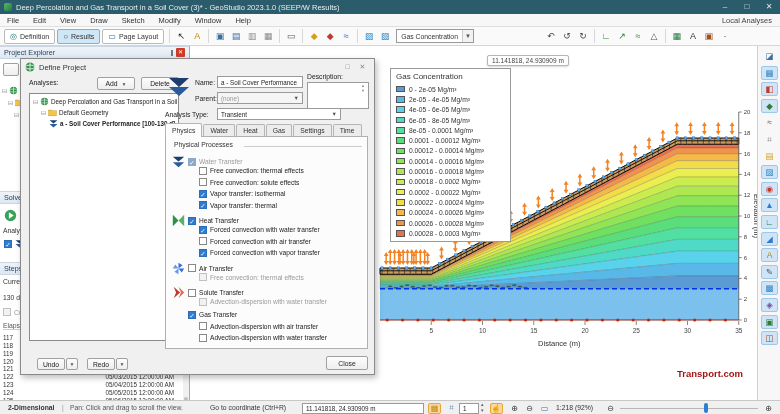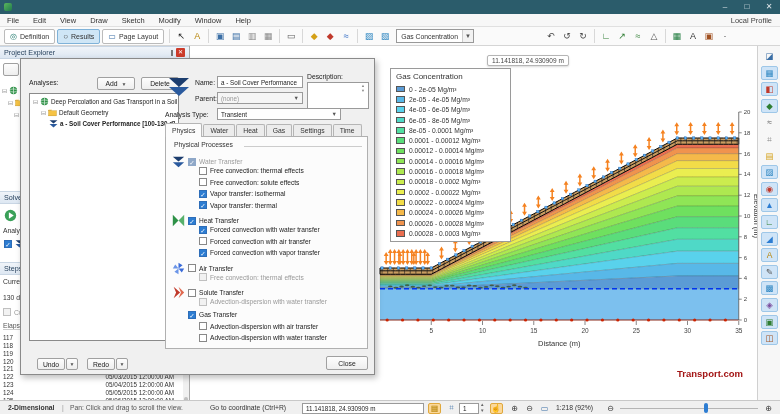--- a/index.html
+++ b/index.html
@@ -83,30 +83,31 @@
   #statusbar{position:absolute;left:0;top:400px;width:780px;height:14px;background:#f0f0f0;border-top:1px solid #c8c8c8;
     font-size:6.8px;color:#333;}
   .sic{position:absolute;top:1.5px;width:13px;height:11px;display:flex;align-items:center;justify-content:center;font-size:8px;border-radius:2px;}
   .sic.hl{background:#fbd89a;border:1px solid #e0a83c;}
 </style>
 </head>
 <body>
 
 <div id="titlebar">
   <div class="appicon"></div>
+  <span>Deep Percolation and Gas Transport in a Soil Cover (3)* - GeoStudio 2023.1.0 (SEEP/W Results)</span>
   <div id="win-controls">
       <div>–</div>
       <div>□</div>
       <div>✕</div>
     </div>
 </div>
 
 <div id="menubar">
   <span id="menu-items"><div class="mi" style="display: inline-block;">File</div><div class="mi" style="display: inline-block;">Edit</div><div class="mi" style="display: inline-block;">View</div><div class="mi" style="display: inline-block;">Draw</div><div class="mi" style="display: inline-block;">Sketch</div><div class="mi" style="display: inline-block;">Modify</div><div class="mi" style="display: inline-block;">Window</div><div class="mi" style="display: inline-block;">Help</div></span>
-  <span id="menu-right">Local Profile</span>
+  <span id="menu-right">Local Analyses</span>
 </div>
 
 <div id="toolbar">
   <div class="tbtn">
     <span class="ic" style="color:#1f7a6d">◎</span>
     <span>Definition</span>
   </div>
   <div class="tbtn sel">
     <span class="ic" style="color:#444">○</span>
     <span>Results</span>
@@ -675,20 +676,32 @@
     <div class="ricon act" style="top: 185.6px; color: rgb(45, 125, 210);">◢</div>
     <div class="ricon act" style="top: 202.2px; color: rgb(184, 134, 11);">A</div>
     <div class="ricon act" style="top: 218.8px; color: rgb(85, 85, 85);">✎</div>
     <div class="ricon act" style="top: 235.4px; color: rgb(46, 134, 193);">▩</div>
     <div class="ricon act" style="top: 252px; color: rgb(122, 78, 158);">◈</div>
     <div class="ricon act" style="top: 268.6px; color: rgb(46, 125, 50);">▣</div>
     <div class="ricon act" style="top: 285.2px; color: rgb(160, 80, 32);">◫</div>
   </div>
 
 <div id="dialog">
+  <div id="dlg-title">
+    <svg width="10" height="10" style="margin-right:4px">
+      <circle cx="5" cy="5" r="4.5" fill="#2E9147"></circle>
+        <ellipse cx="5" cy="5" rx="4.5" ry="2" fill="none" stroke="#fff" stroke-width=".8"></ellipse>
+        <line x1="5" y1=".5" x2="5" y2="9.5" stroke="#fff" stroke-width=".8"></line>
+    </svg>
+    <span>Define Project</span>
+    <span class="wb">
+      <div>□</div>
+      <div>✕</div>
+    </span>
+  </div>
   <div class="abs" style="left:8px;top:20px;font-size:6.8px">Analyses:</div>
   <div class="btn abs" style="left:76px;top:18px;width:38px;height:13px">
     <span>Add</span>
       <span style="margin-left:4px;font-size:5px;color:#555">▼</span>
   </div>
   <div class="btn abs" style="left:120px;top:18px;width:38px;height:13px">
     <span>Delete</span>
   </div>
   <div class="abs" id="dlg-tree" style="left:8px;top:34px;width:150px;height:248px;background:#fff;border:1px solid #8a8a8a;overflow:hidden">
       <div style="position: absolute; left: 3px; top: 3px; display: flex; align-items: center; gap: 2px; white-space: nowrap;">

